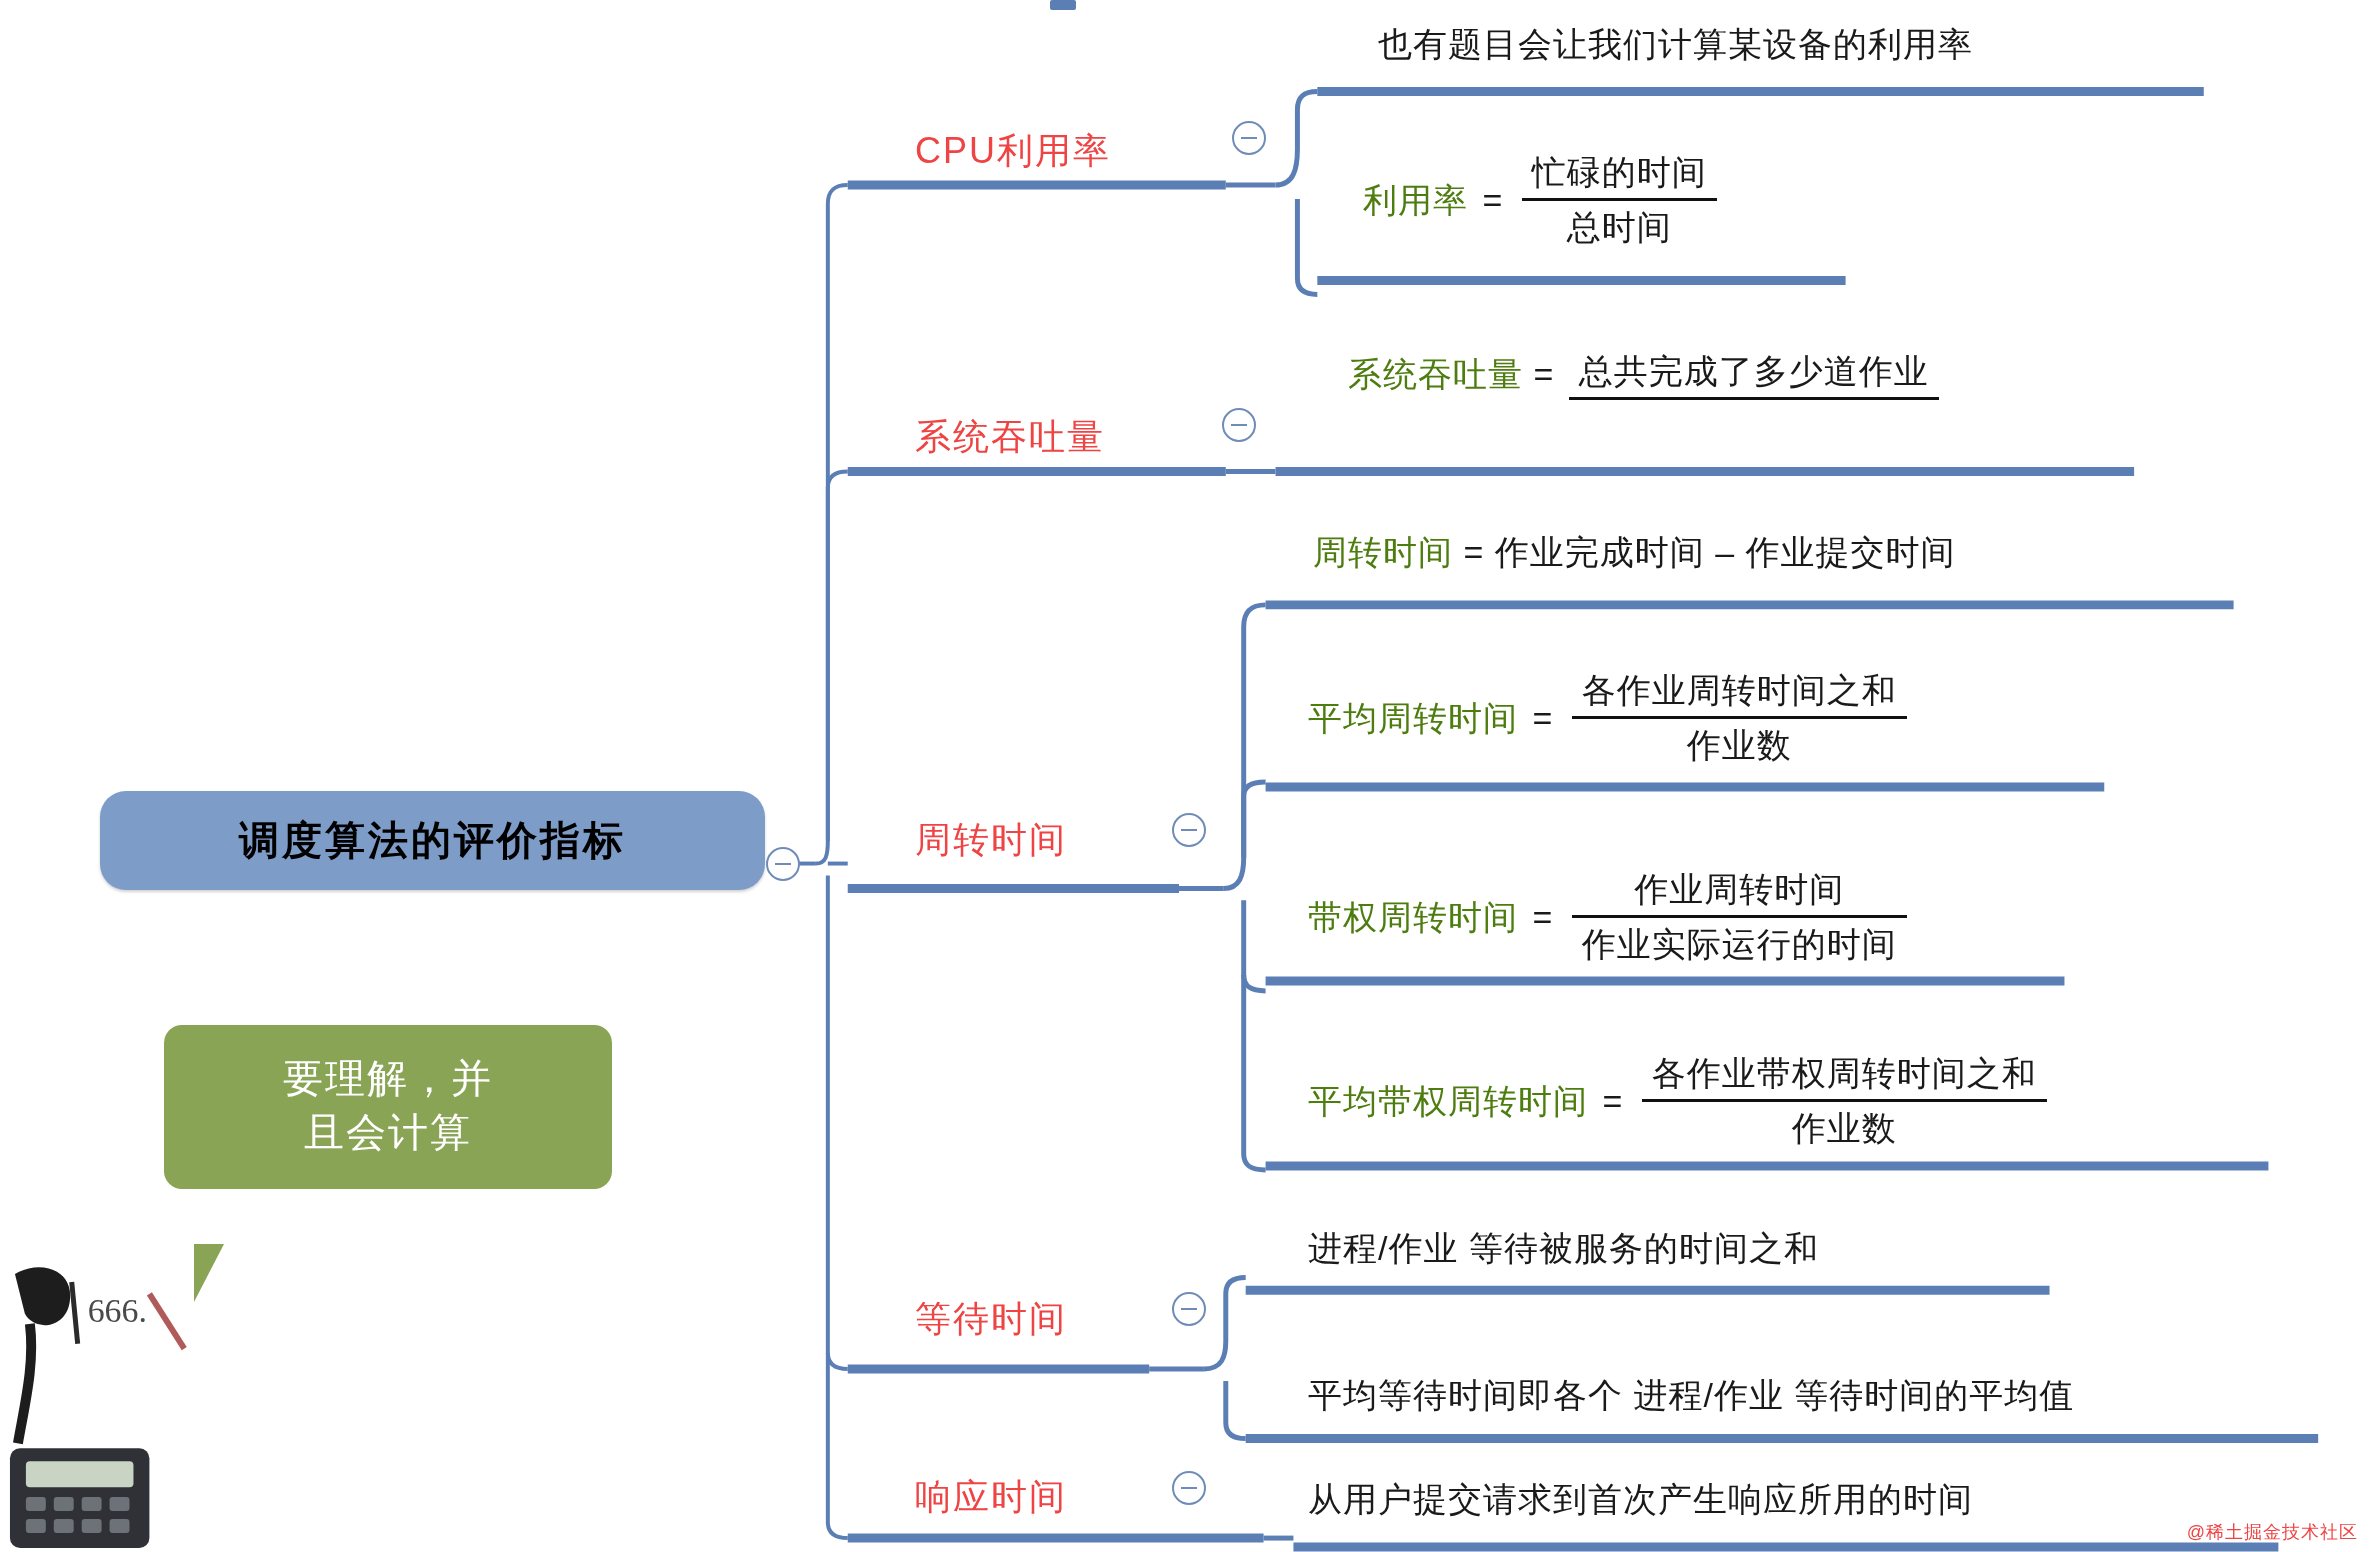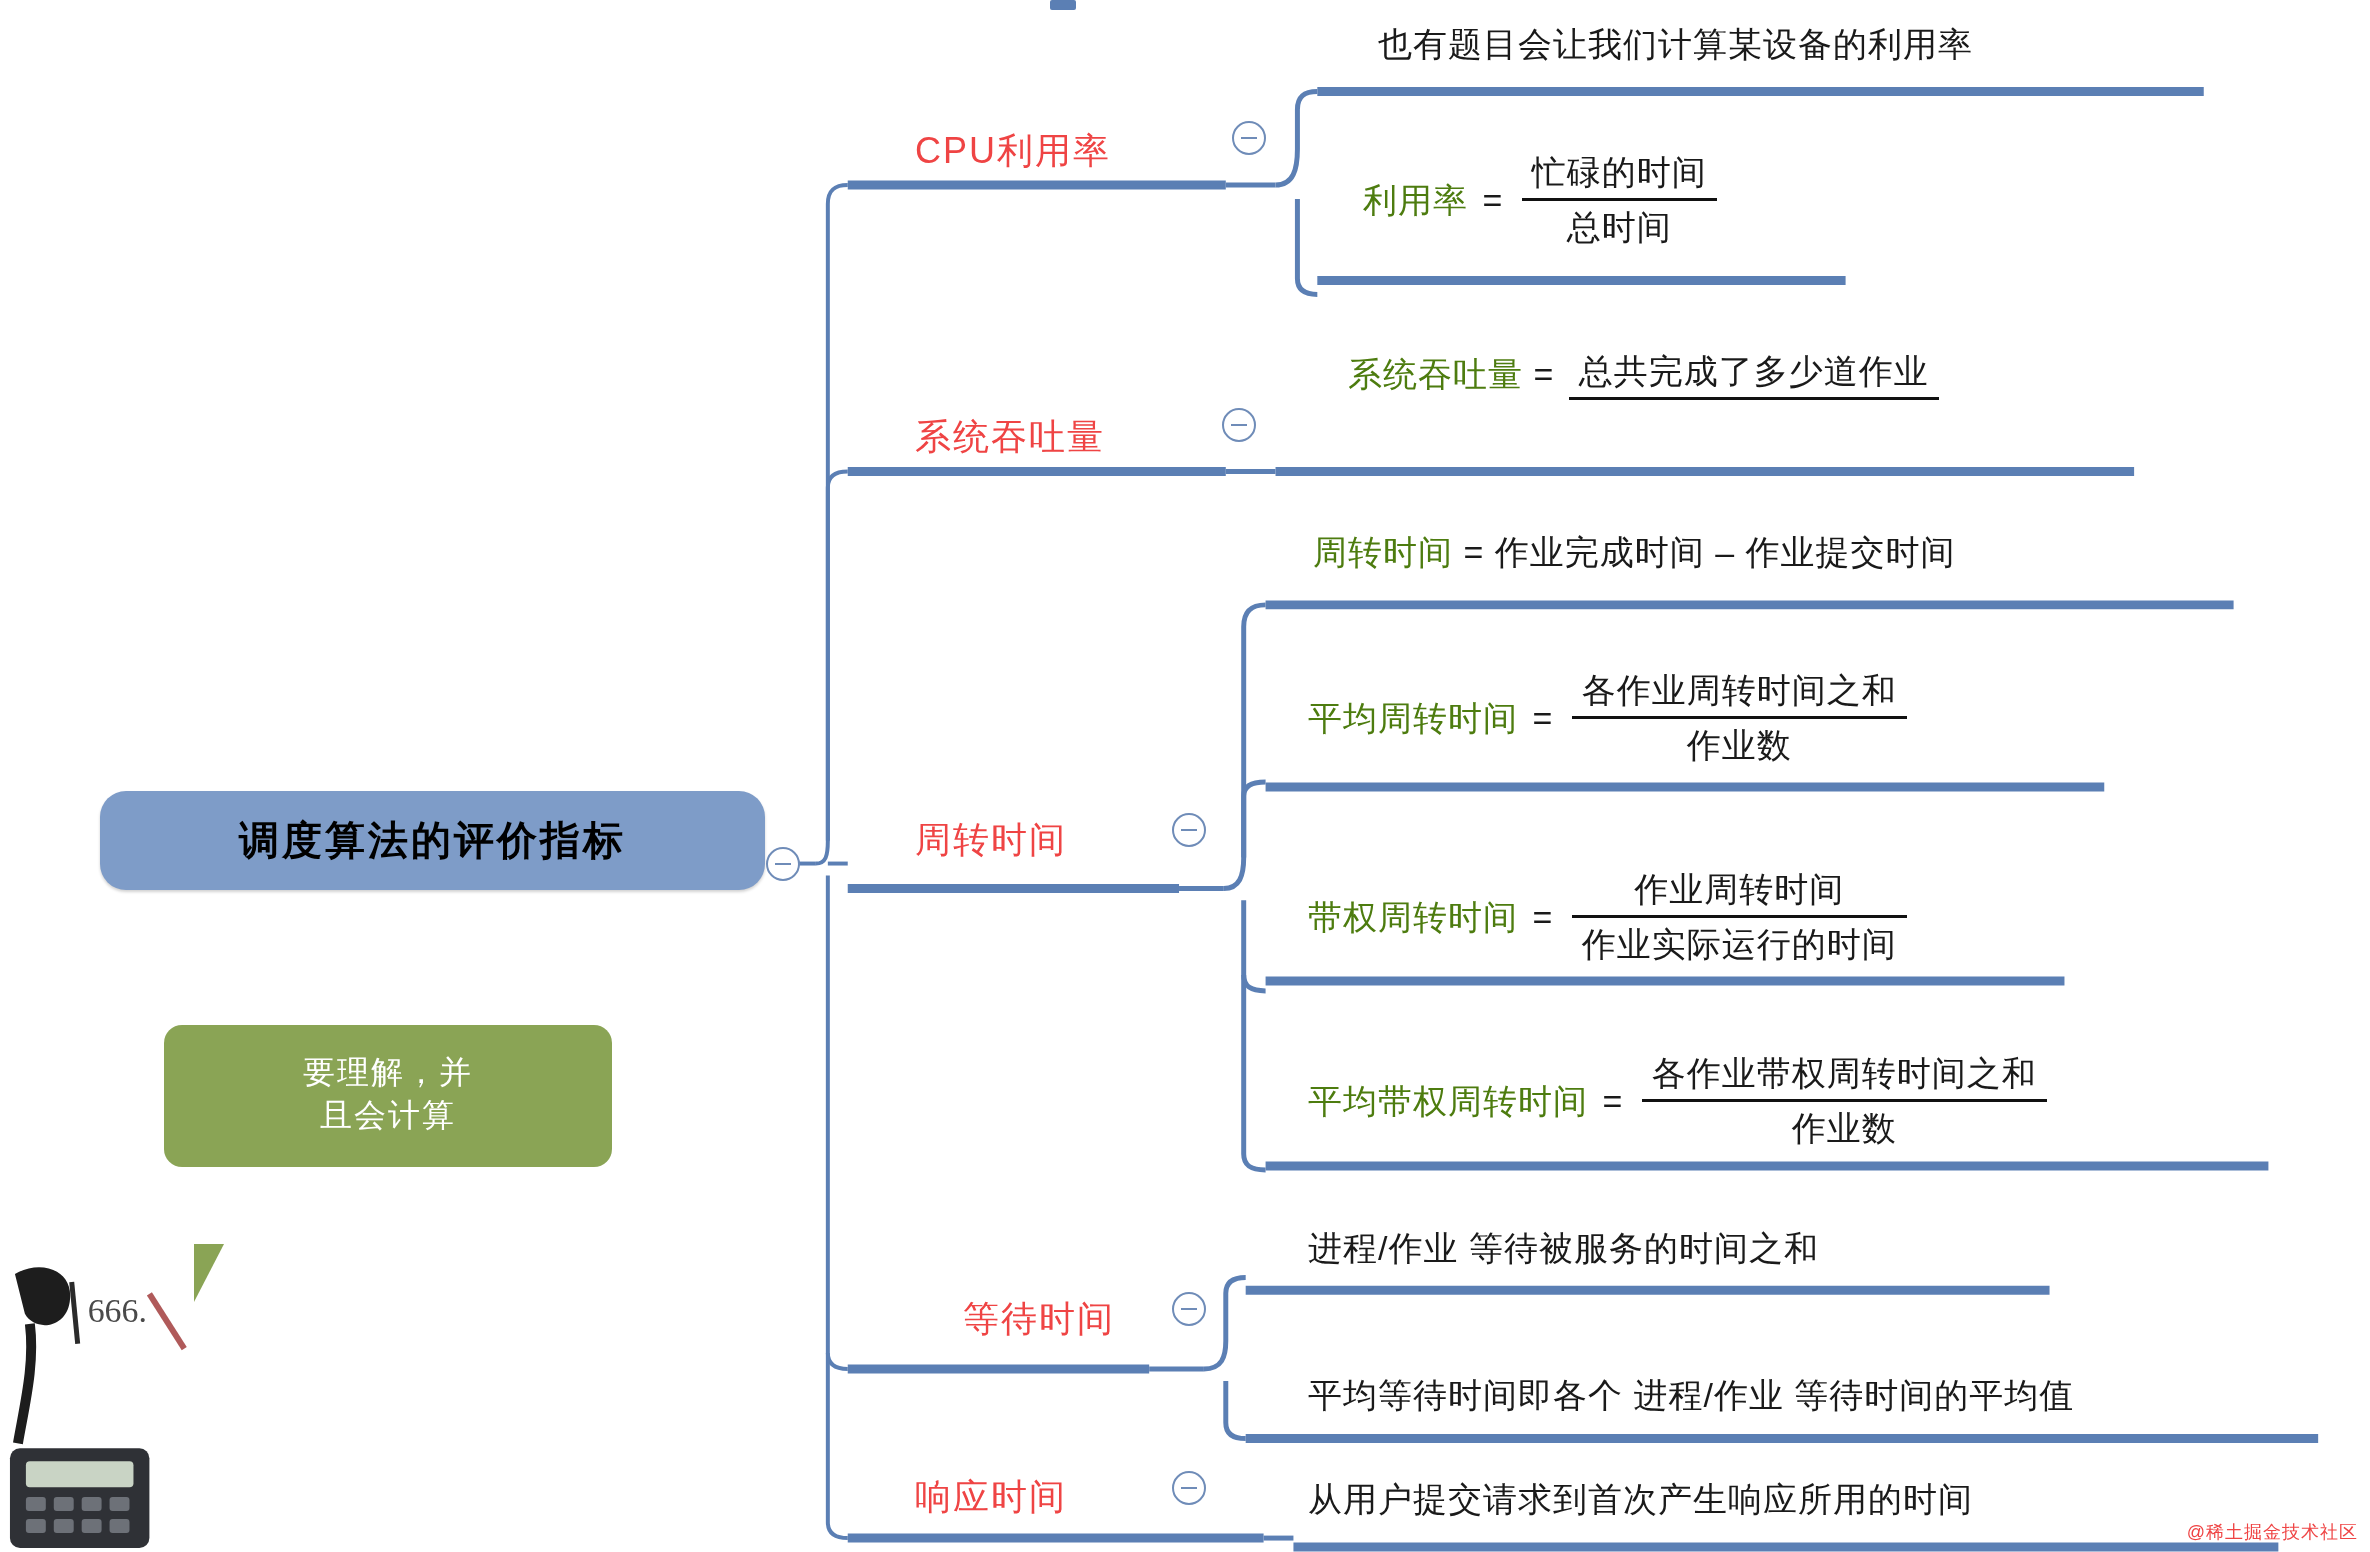--- a/index.html
+++ b/index.html
@@ -97,21 +97,21 @@
     width: 16px;
     height: 2px;
     background: #6f8cb8;
   }
   
   .callout {
     position: absolute;
     background: #8aa455;
     color: #ffffff;
     border-radius: 18px;
-    font-size: 32px;
+    font-size: 40px;
     line-height: 1.35;
     text-align: center;
     padding: 26px 30px 30px 30px;
     letter-spacing: 2px;
   }
   .callout-tail {
     position: absolute;
     width: 0; height: 0;
     border-left: 30px solid #8aa455;
     border-bottom: 58px solid transparent;
@@ -244,21 +244,21 @@
 
   <div class="node" style="left:1308px; top:1035px;">
     <span class="eqline leaf-text red">平均带权周转时间</span>
     <span class="eqline leaf-text" style="margin:0 10px;">=</span>
     <span class="frac leaf-text">
       <span class="num">各作业带权周转时间之和</span>
       <span class="den">作业数</span>
     </span>
   </div>
 
-  <div class="node branch-label" style="left:915px; top:1295px;margin-left:48px;">等待时间</div>
+  <div class="node branch-label" style="left:915px; top:1295px;">等待时间</div>
   <div class="toggle" style="left:1172px; top:1292px;"></div>
 
   <div class="node leaf-text" style="left:1308px; top:1373px;">平均等待时间即各个 进程/作业 等待时间的平均值</div>
   <div class="node leaf-text" style="left:1308px; top:1226px;">进程/作业 等待被服务的时间之和</div>
 
   <div class="node branch-label" style="left:915px; top:1473px;">响应时间</div>
   <div class="toggle" style="left:1172px; top:1471px;"></div>
   <div class="node leaf-text" style="left:1308px; top:1477px;">从用户提交请求到首次产生响应所用的时间</div>
 
   <div class="callout" style="left:164px; top:1025px; width:388px;">

